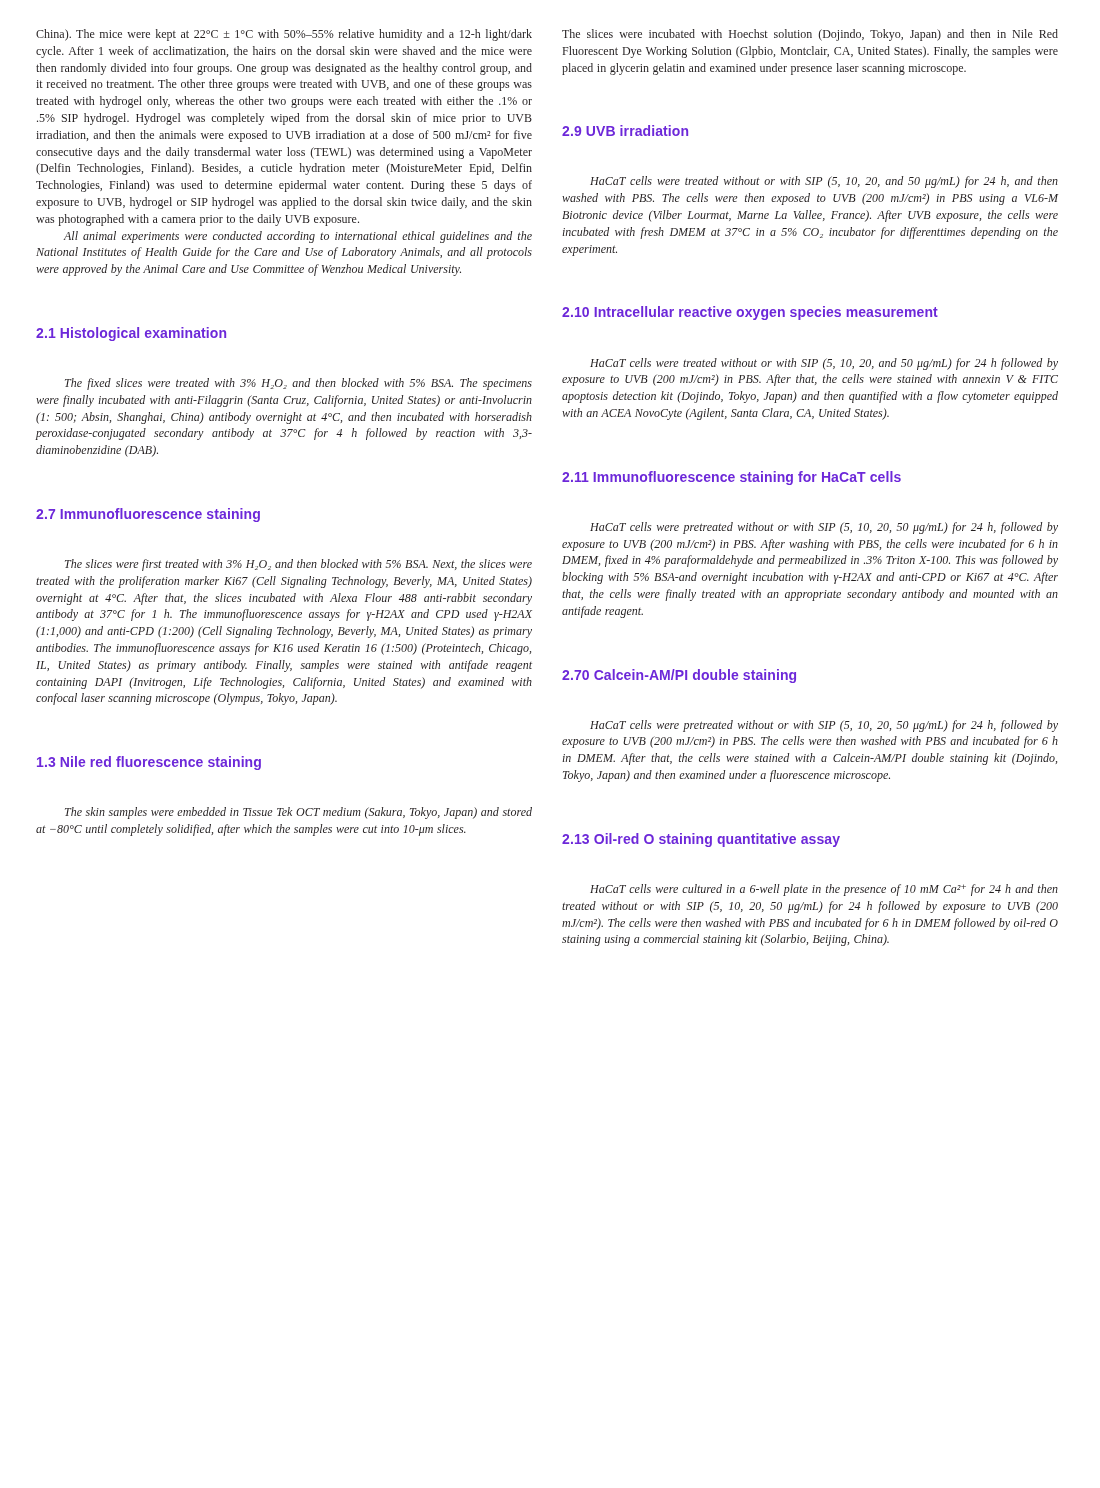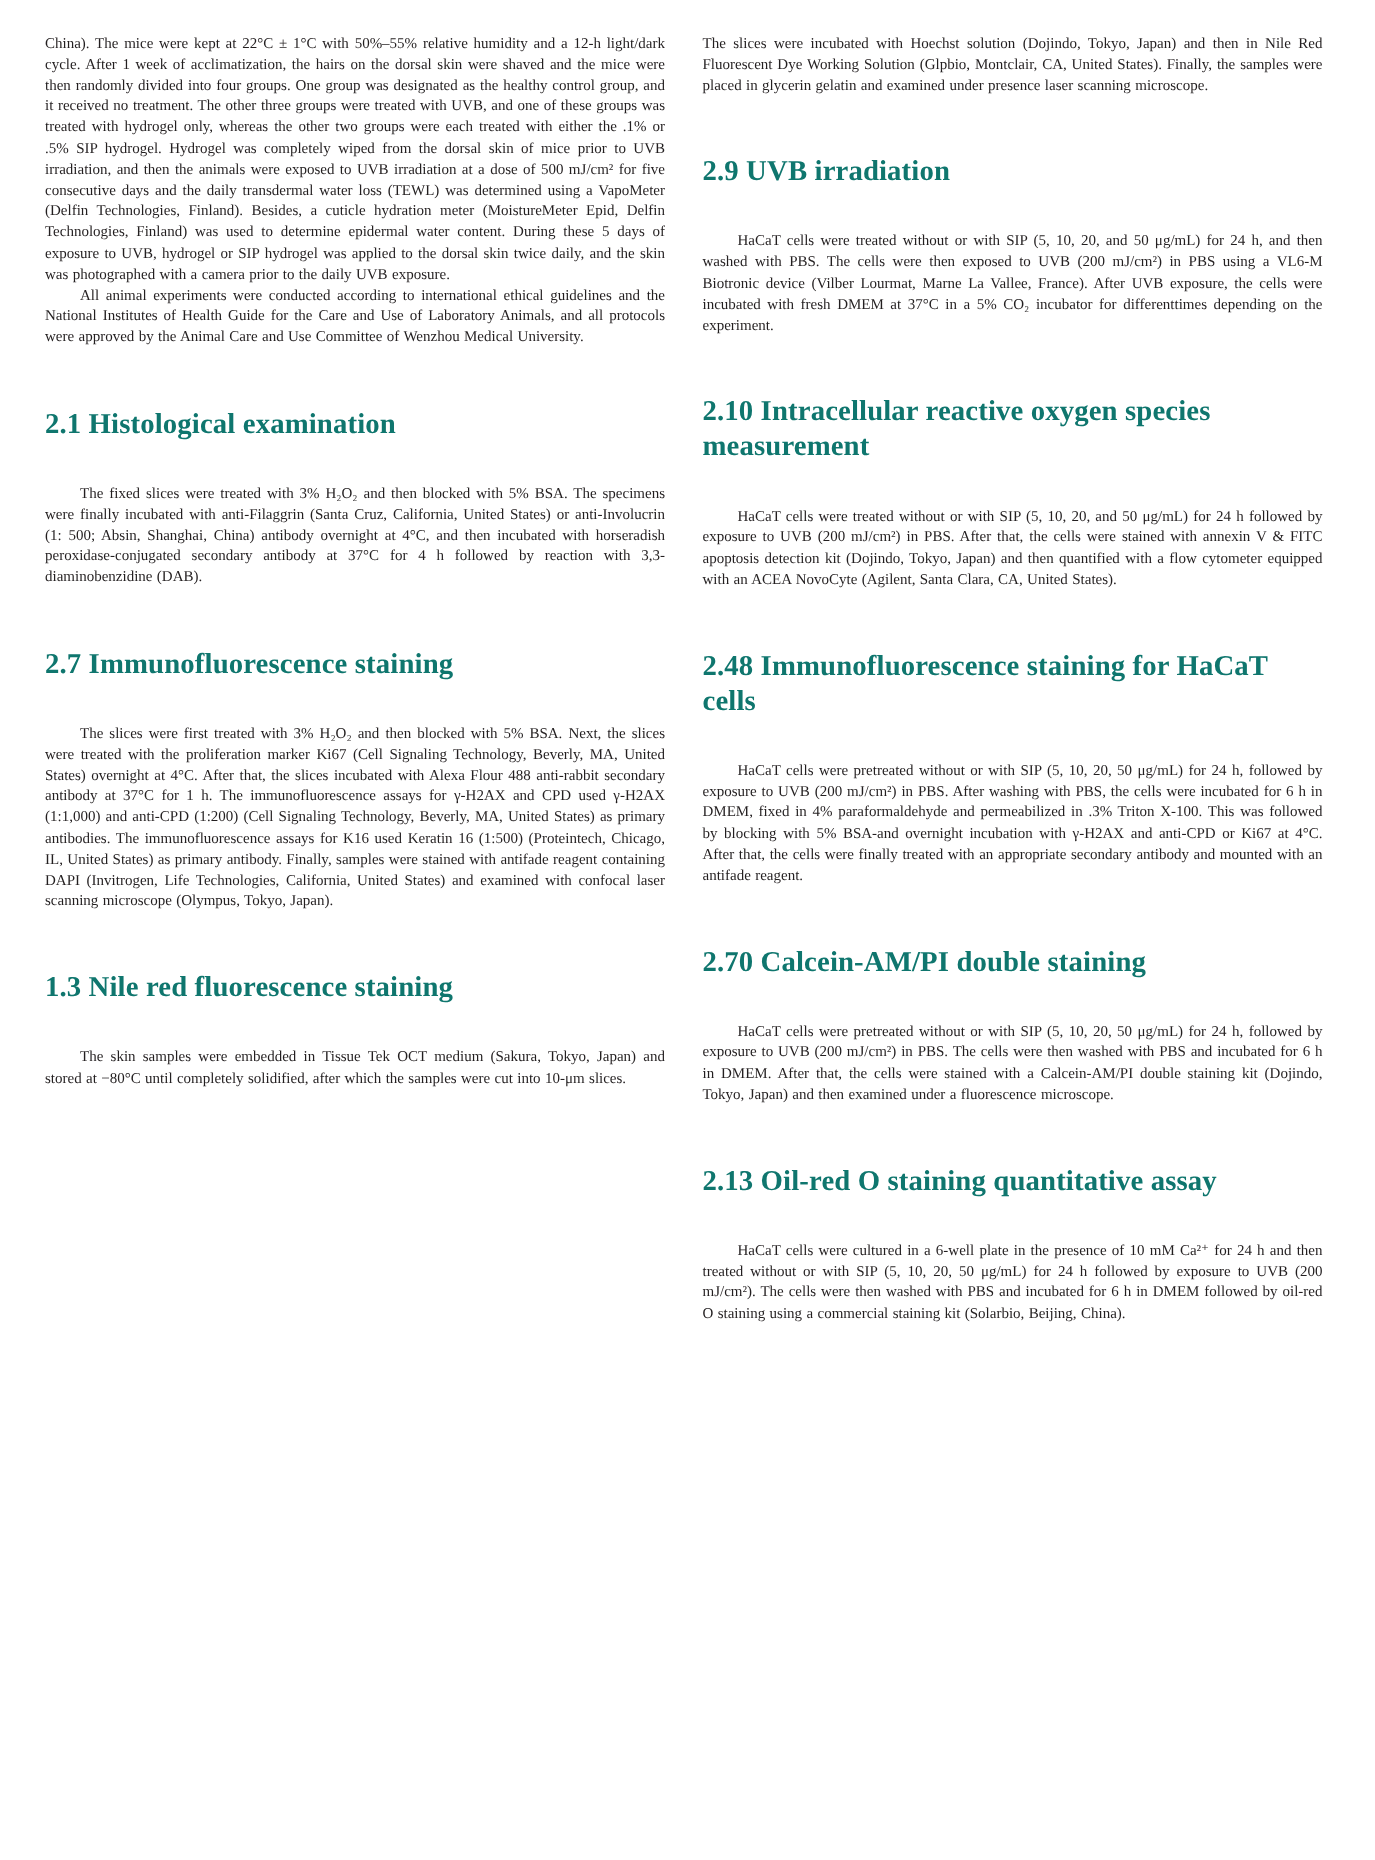--- a/index.html
+++ b/index.html
@@ -29,26 +29,27 @@
     font-family: "Liberation Serif", "DejaVu Serif", serif;
     font-size: 12px;
     line-height: 1.4;
     color: #231f20;
     text-align: justify;
     margin: 0;
     word-spacing: 0.5px;
   }
   p.body.indent {
     text-indent: 28px;
+    font-style: italic;
   }
   h2.section-heading {
-    font-family: Liberation Serif, serif;
-    font-size: 23px;
+    font-family: Liberation Sans, sans-serif;
+    font-size: 14px;
     font-weight: 600;
-    color: #0f766e;
+    color: #6d28d9;
     line-height: 1.22;
     letter-spacing: 0.1px;
     margin: 47px 0 33px 0;
   }
 </style>
 </head>
 <body>
 
 <div class="page">
 
@@ -62,21 +63,21 @@
     <h2 class="section-heading">1.3 Nile red fluorescence staining</h2>
     <p class="body indent">The skin samples were embedded in Tissue Tek OCT medium (Sakura, Tokyo, Japan) and stored at −80°C until completely solidified, after which the samples were cut into 10-μm slices.</p>
   </div>
 
   <div class="col">
     <p class="body">The slices were incubated with Hoechst solution (Dojindo, Tokyo, Japan) and then in Nile Red Fluorescent Dye Working Solution (Glpbio, Montclair, CA, United States). Finally, the samples were placed in glycerin gelatin and examined under presence laser scanning microscope.</p>
     <h2 class="section-heading">2.9 UVB irradiation</h2>
     <p class="body indent">HaCaT cells were treated without or with SIP (5, 10, 20, and 50 μg/mL) for 24 h, and then washed with PBS. The cells were then exposed to UVB (200 mJ/cm²) in PBS using a VL6-M Biotronic device (Vilber Lourmat, Marne La Vallee, France). After UVB exposure, the cells were incubated with fresh DMEM at 37°C in a 5% CO₂ incubator for differenttimes depending on the experiment.</p>
     <h2 class="section-heading">2.10 Intracellular reactive oxygen species measurement</h2>
     <p class="body indent">HaCaT cells were treated without or with SIP (5, 10, 20, and 50 μg/mL) for 24 h followed by exposure to UVB (200 mJ/cm²) in PBS. After that, the cells were stained with annexin V &amp; FITC apoptosis detection kit (Dojindo, Tokyo, Japan) and then quantified with a flow cytometer equipped with an ACEA NovoCyte (Agilent, Santa Clara, CA, United States).</p>
-    <h2 class="section-heading">2.48 Immunofluorescence staining for HaCaT cells</h2>
+    <h2 class="section-heading">2.11 Immunofluorescence staining for HaCaT cells</h2>
     <p class="body indent">HaCaT cells were pretreated without or with SIP (5, 10, 20, 50 μg/mL) for 24 h, followed by exposure to UVB (200 mJ/cm²) in PBS. After washing with PBS, the cells were incubated for 6 h in DMEM, fixed in 4% paraformaldehyde and permeabilized in .3% Triton X-100. This was followed by blocking with 5% BSA-and overnight incubation with γ-H2AX and anti-CPD or Ki67 at 4°C. After that, the cells were finally treated with an appropriate secondary antibody and mounted with an antifade reagent.</p>
     <h2 class="section-heading">2.70 Calcein-AM/PI double staining</h2>
     <p class="body indent">HaCaT cells were pretreated without or with SIP (5, 10, 20, 50 μg/mL) for 24 h, followed by exposure to UVB (200 mJ/cm²) in PBS. The cells were then washed with PBS and incubated for 6 h in DMEM. After that, the cells were stained with a Calcein-AM/PI double staining kit (Dojindo, Tokyo, Japan) and then examined under a fluorescence microscope.</p>
     <h2 class="section-heading">2.13 Oil-red O staining quantitative assay</h2>
     <p class="body indent">HaCaT cells were cultured in a 6-well plate in the presence of 10 mM Ca²⁺ for 24 h and then treated without or with SIP (5, 10, 20, 50 μg/mL) for 24 h followed by exposure to UVB (200 mJ/cm²). The cells were then washed with PBS and incubated for 6 h in DMEM followed by oil-red O staining using a commercial staining kit (Solarbio, Beijing, China).</p>
   </div>
 
 </div>
 
 </body></html>

